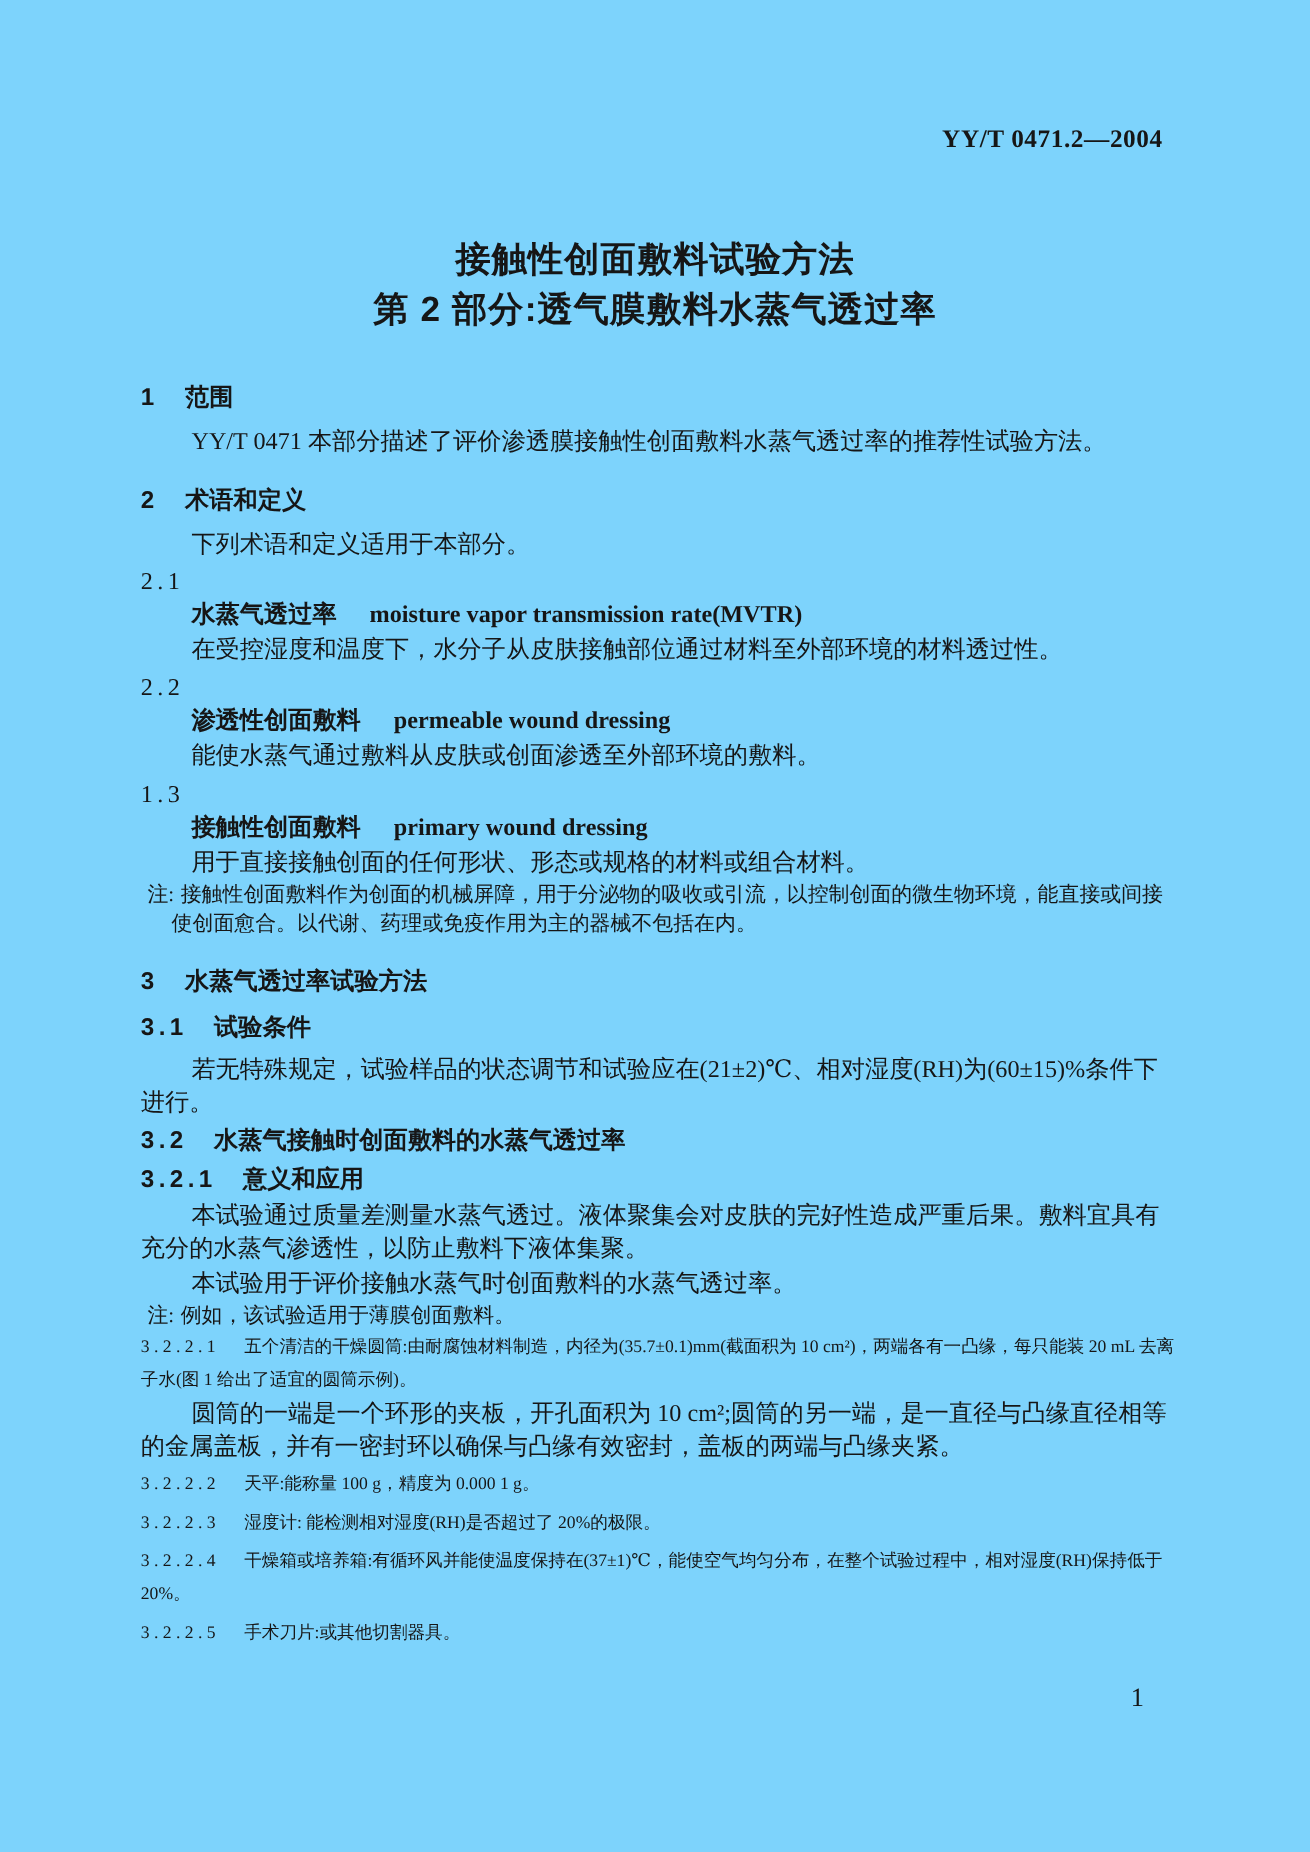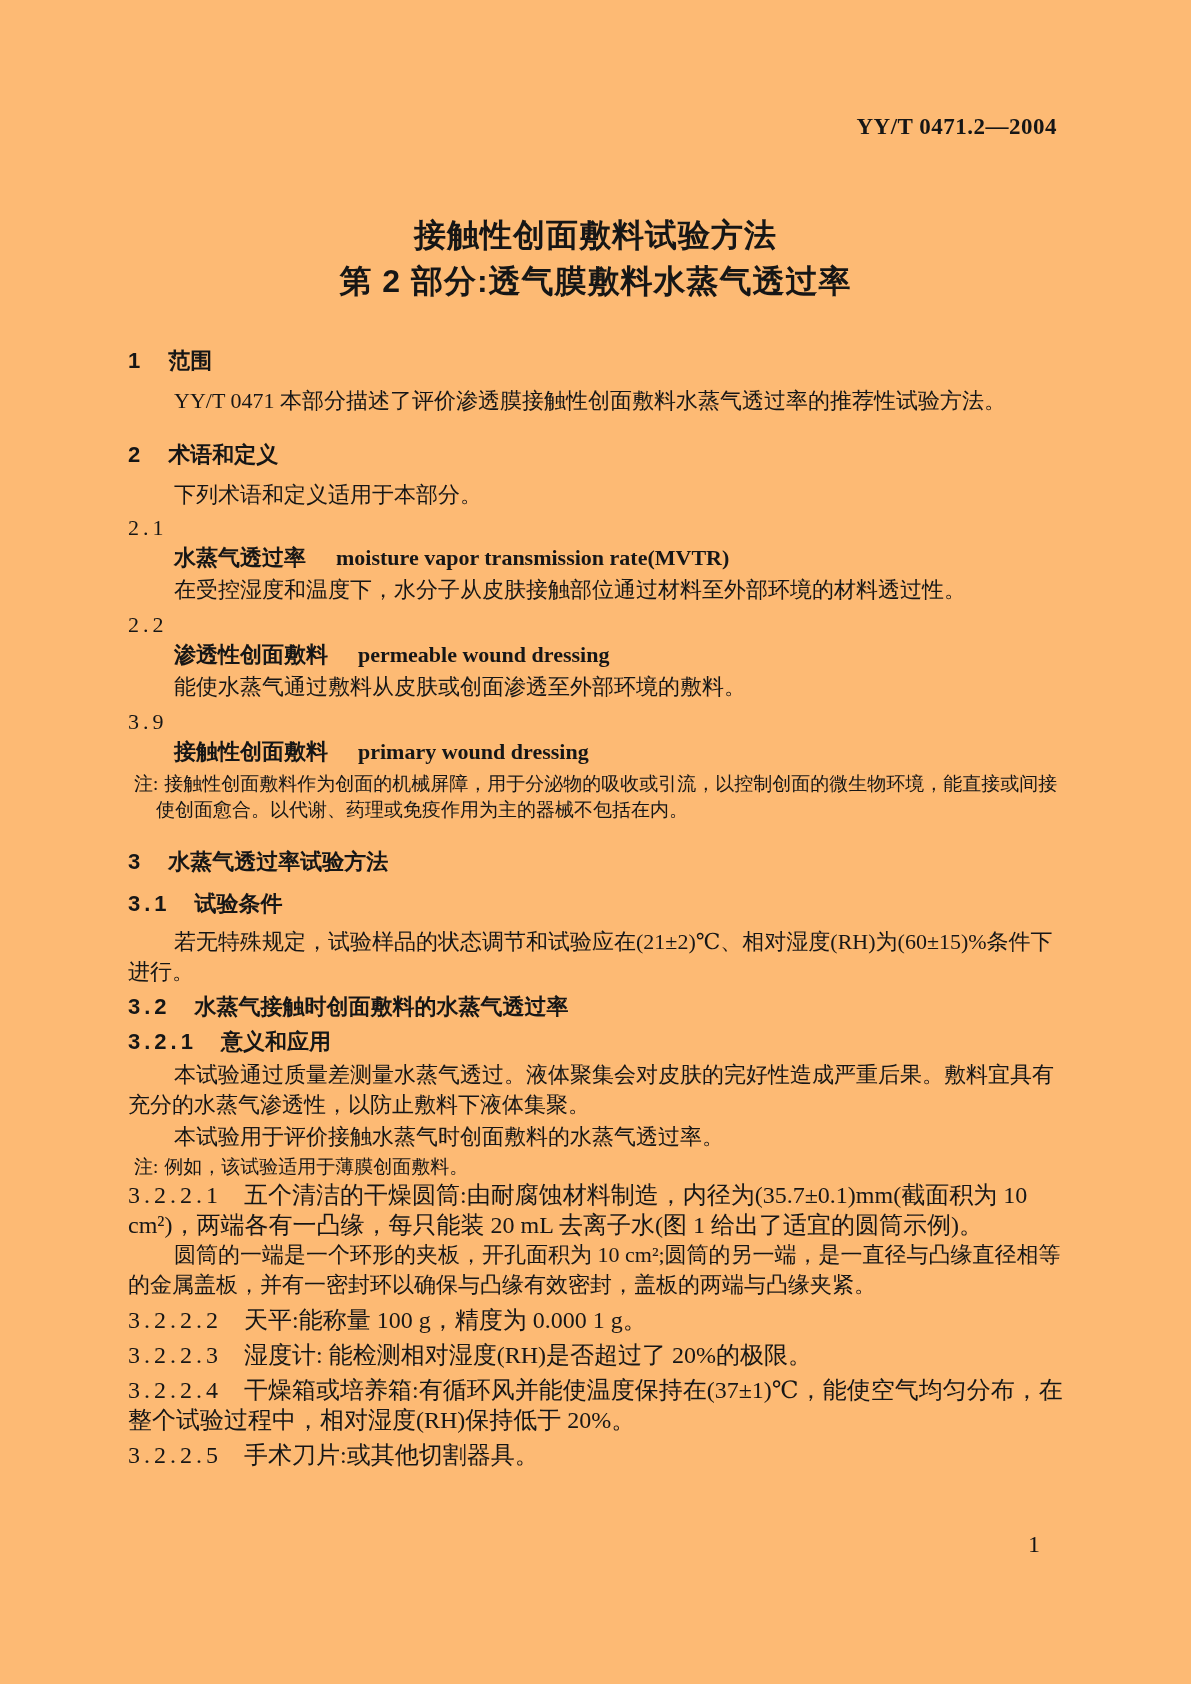--- a/index.html
+++ b/index.html
@@ -6,21 +6,21 @@
   html, body { background: #ffffff; }
   body {
     width: 1191px; height: 1684px;
     font-family: "Liberation Serif", "DejaVu Serif", serif;
     color: #161616;
     position: relative;
     overflow: hidden;
   }
   .page {
     position: absolute; inset: 0;
-    background: #fdba74;
+    background: #7dd3fc;
   }
   
   .doc-code {
     position: absolute;
     top: 114px; right: 134px;
     font-family: "Liberation Serif", "DejaVu Serif", serif;
     font-weight: bold;
     font-size: 23px;
     letter-spacing: 0.5px;
   }
@@ -90,21 +90,21 @@
   p.note {
     font-size: 19px;
     line-height: 26px;
     padding-left: 28px;
     text-indent: -22px;
     margin: 2px 0 0;
   }
   p.note .note-label { margin-right: 6px; }
   
   p.clause {
-    font-size: 24px;
+    font-size: 16px;
     line-height: 30px;
     margin: 0 0 5px;
   }
   p.clause .num {
     letter-spacing: 4px;
     margin-right: 22px;
   }
   
   .page-number {
     position: absolute;
@@ -146,24 +146,25 @@
 
     <div class="term-entry">
       <div class="term-num">2.2</div>
       <div class="term-name">
         <span class="cn">渗透性创面敷料</span><span class="en">permeable wound dressing</span>
       </div>
       <p class="term-def">能使水蒸气通过敷料从皮肤或创面渗透至外部环境的敷料。</p>
     </div>
 
     <div class="term-entry">
-      <div class="term-num">3.9</div>
+      <div class="term-num">1.3</div>
       <div class="term-name">
         <span class="cn">接触性创面敷料</span><span class="en">primary wound dressing</span>
       </div>
+      <p class="term-def" style="margin-bottom:0;">用于直接接触创面的任何形状、形态或规格的材料或组合材料。</p>
       <p class="note">
         <span class="note-label">注:</span><span>接触性创面敷料作为创面的机械屏障，用于分泌物的吸收或引流，以控制创面的微生物环境，能直接或间接使创面愈合。以代谢、药理或免疫作用为主的器械不包括在内。</span>
       </p>
     </div>
 
     <div class="heading h-l1">
       <span class="num">3</span><span>水蒸气透过率试验方法</span>
     </div>
 
     <div class="heading h-l2">

